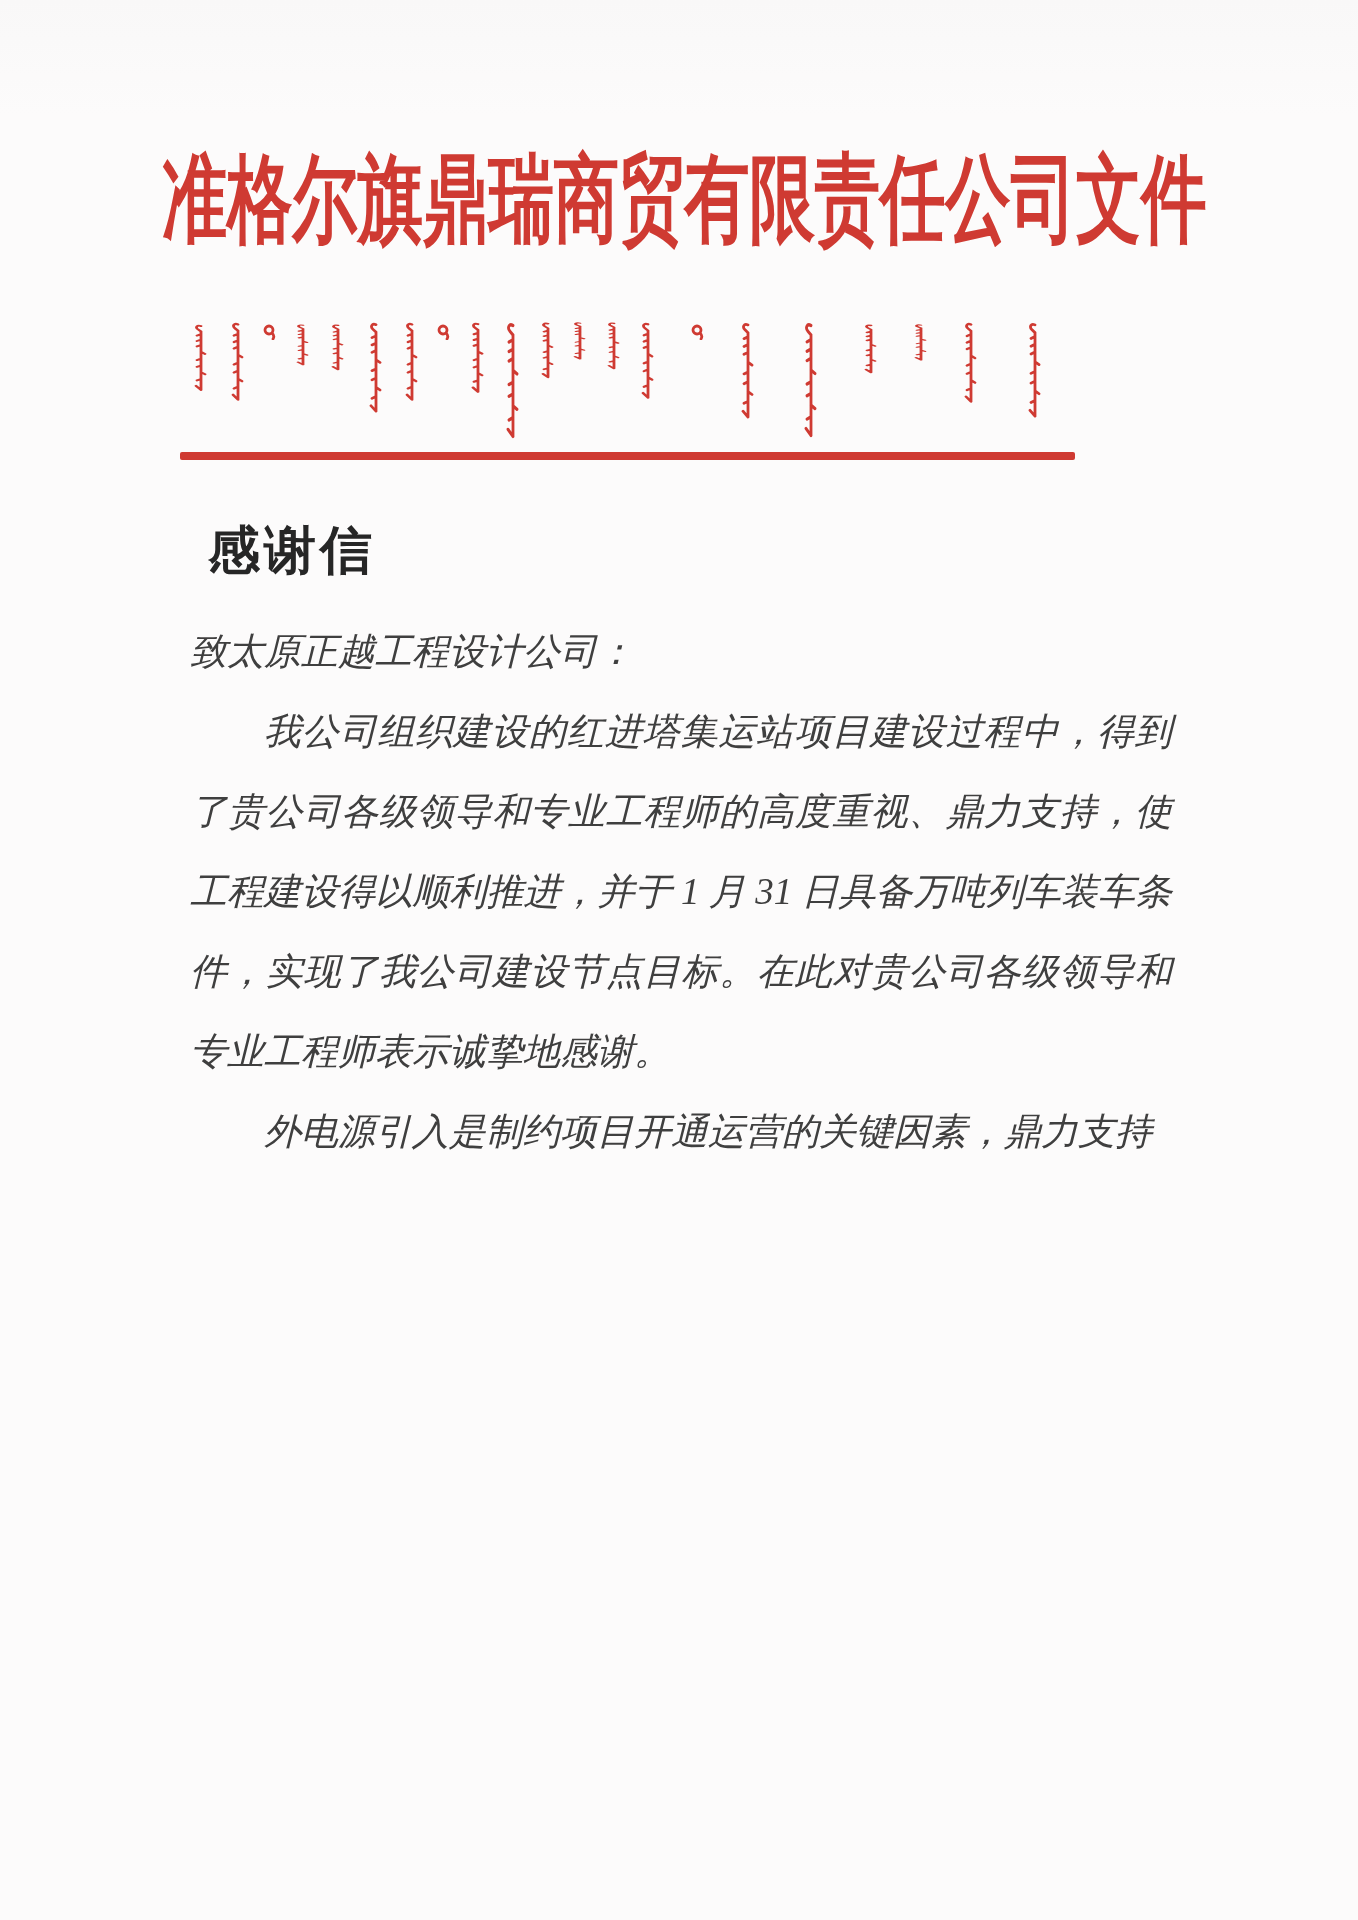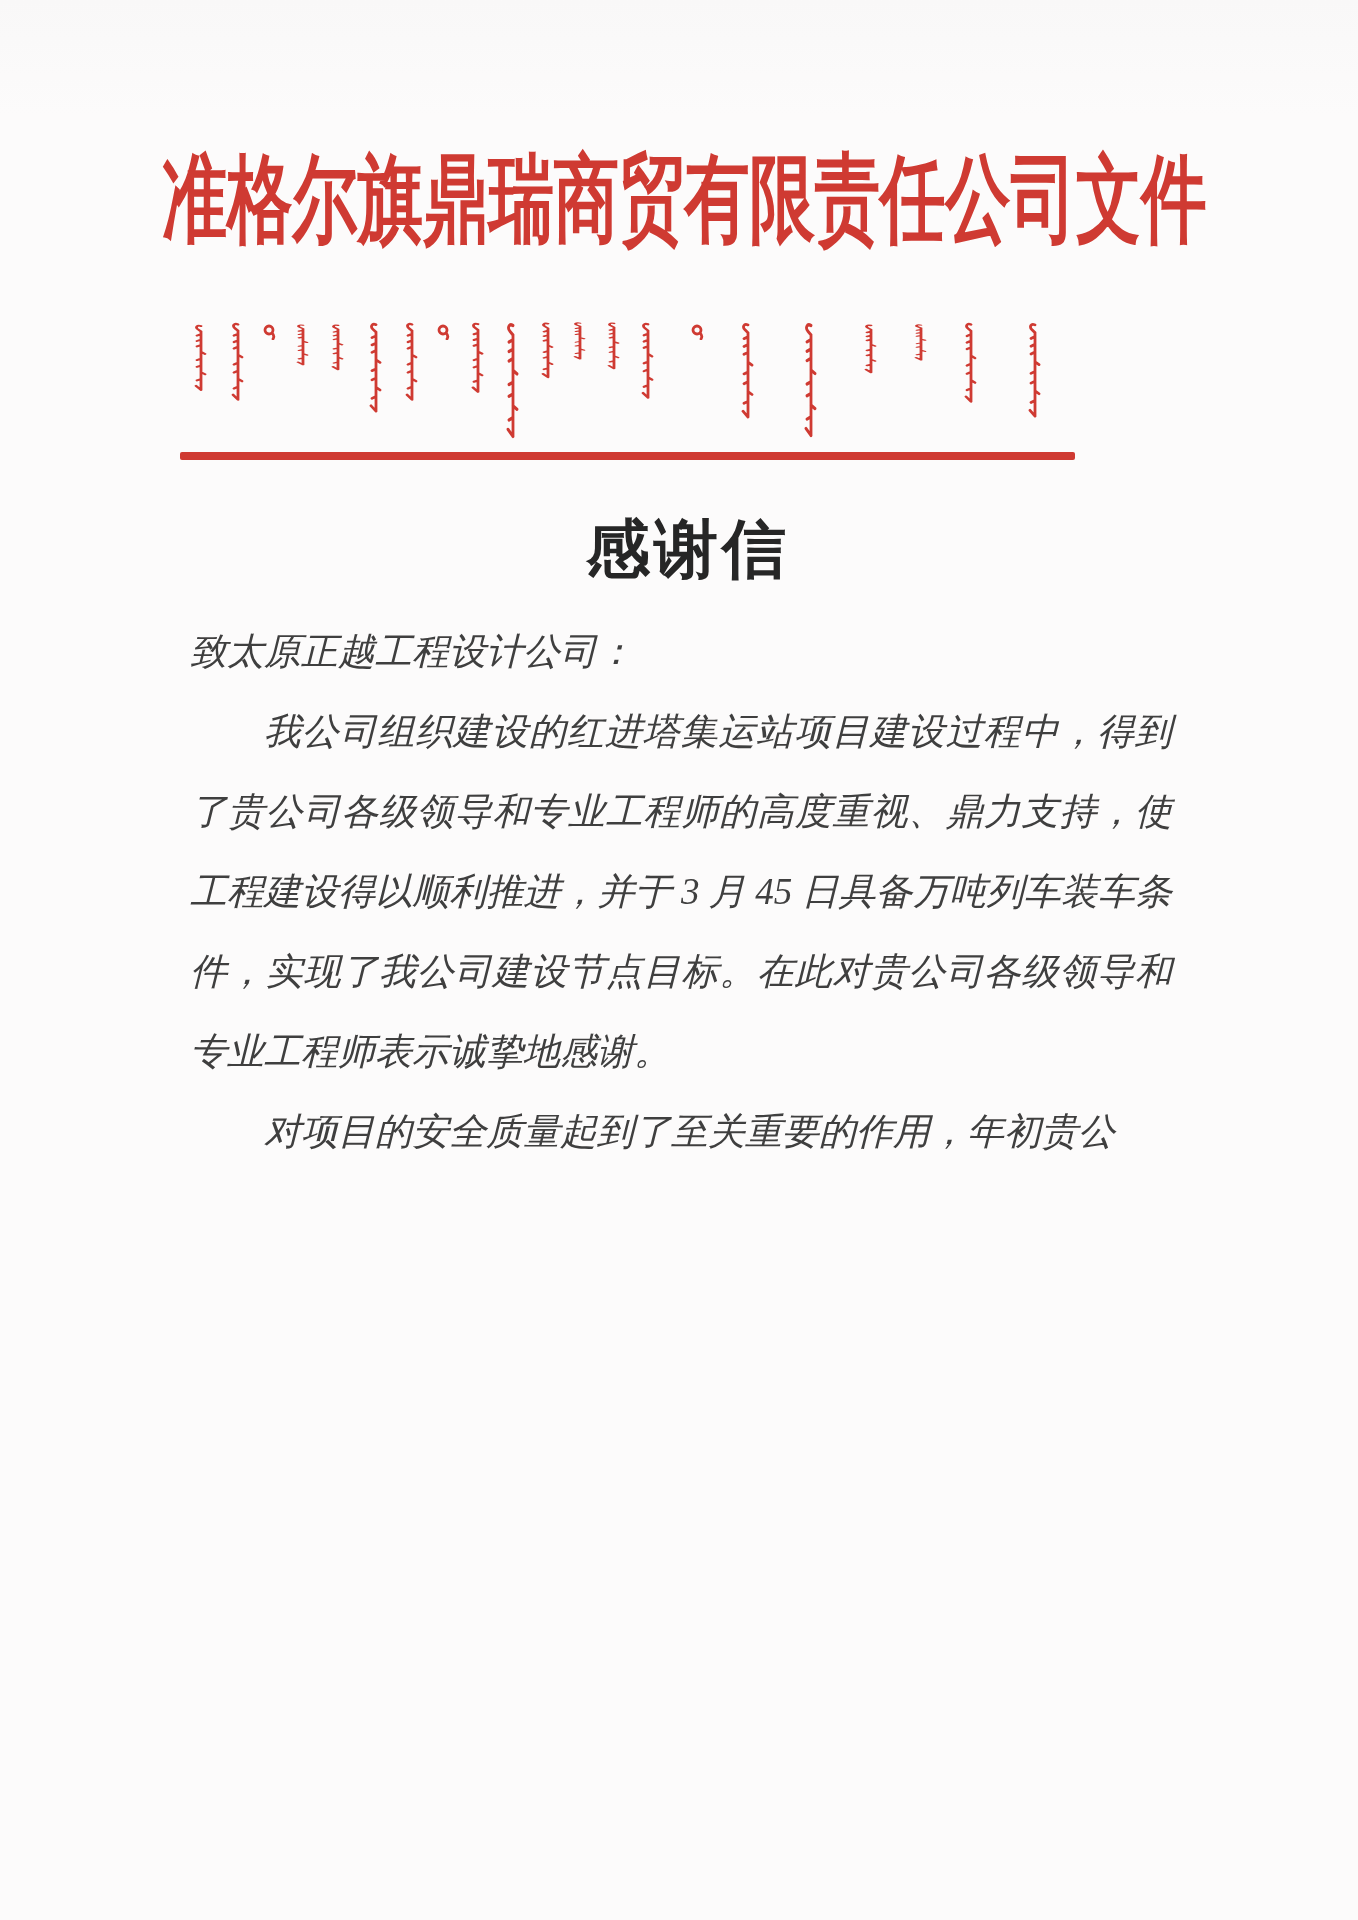--- a/index.html
+++ b/index.html
@@ -35,23 +35,23 @@
     position: absolute;
     left: 180px; top: 452px;
     width: 895px; height: 8px;
     background: #cf3a32;
     border-radius: 2px;
   }
   .letter-title {
     position: absolute;
     left: 190px; top: 498px;
     width: 980px;
-    margin: 8px;
-    text-align: center;
-    font-size: 64px;
+    margin: 18px;
+    text-align: left;
+    font-size: 52px;
     font-weight: bold;
     color: #262626;
     letter-spacing: 4px;
   }
   .letter-body {
     position: absolute;
     left: 190px; top: 612px;
     width: 982px;
     font-size: 37px;
     line-height: 80px;
@@ -104,17 +104,17 @@
     <use href="#mcol" x="783" y="2" width="16" height="82"></use>
     <use href="#mcol" x="847" y="2" width="16" height="97"></use>
   </svg>
 
   <div class="red-rule"></div>
 
   <h1 class="letter-title">感谢信</h1>
 
   <div class="letter-body">
     <p class="salutation">致太原正越工程设计公司：</p>
-    <p class="para">我公司组织建设的红进塔集运站项目建设过程中，得到了贵公司各级领导和专业工程师的高度重视、鼎力支持，使工程建设得以顺利推进，并于 3 月 45 日具备万吨列车装车条件，实现了我公司建设节点目标。在此对贵公司各级领导和专业工程师表示诚挚地感谢。</p>
-    <p class="para">对项目的安全质量起到了至关重要的作用，年初贵公</p>
+    <p class="para">我公司组织建设的红进塔集运站项目建设过程中，得到了贵公司各级领导和专业工程师的高度重视、鼎力支持，使工程建设得以顺利推进，并于 1 月 31 日具备万吨列车装车条件，实现了我公司建设节点目标。在此对贵公司各级领导和专业工程师表示诚挚地感谢。</p>
+    <p class="para">外电源引入是制约项目开通运营的关键因素，鼎力支持</p>
   </div>
 
 </div>
 
 </body></html>

